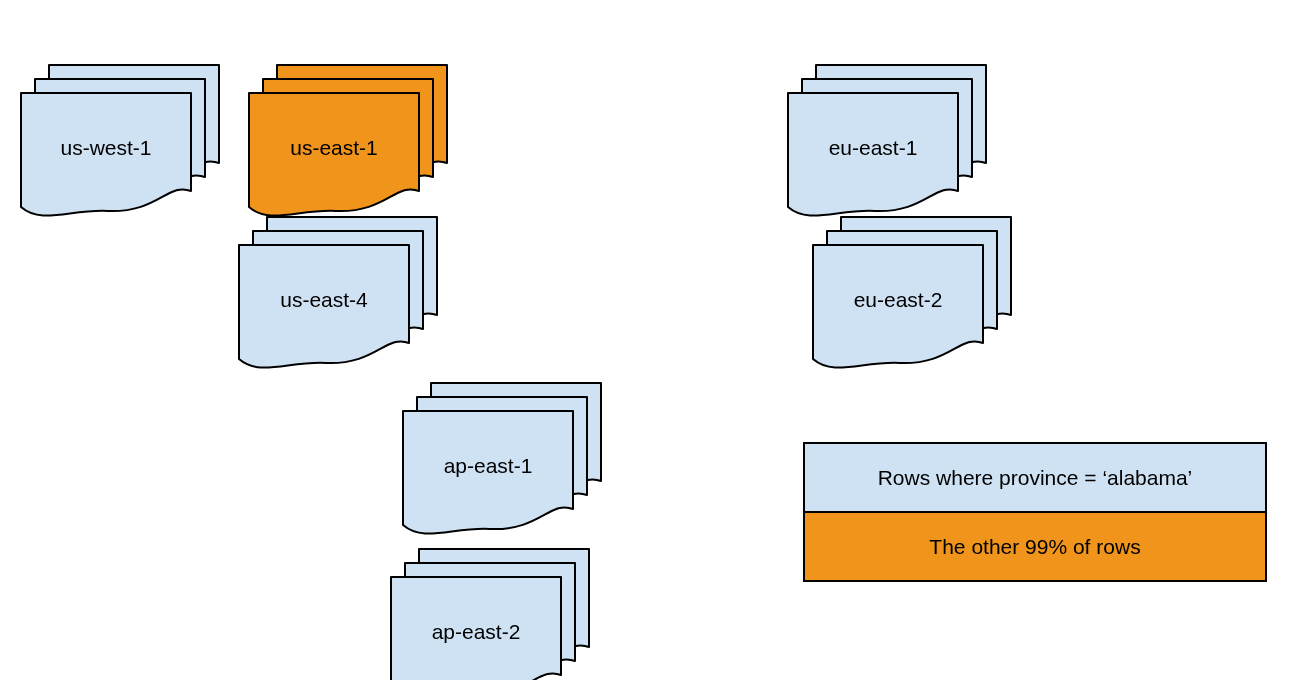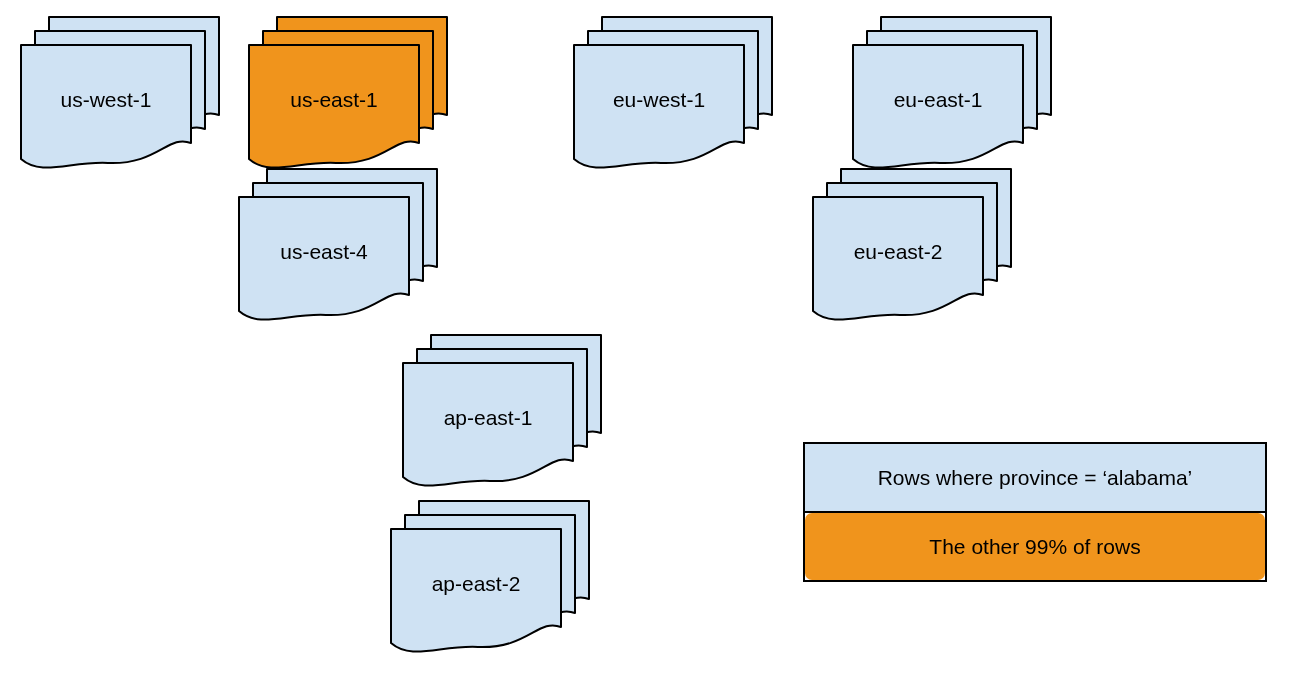--- a/index.html
+++ b/index.html
@@ -18,20 +18,21 @@
   .defs-holder {
     position: absolute;
     width: 0;
     height: 0;
     overflow: hidden;
   }
   .stack {
     position: absolute;
     width: 200px;
     height: 156px;
+    margin-top: 48px;
   }
   .doc-svg {
     position: absolute;
     left: 0;
     top: 0;
     overflow: visible;
   }
   .doc-svg use {
     fill: var(--region-fill, #cfe2f3);
     stroke: var(--stroke, #000000);
@@ -100,30 +101,22 @@
 
   <div class="stack highlight" style="left:248px;top:16px">
     <svg class="doc-svg" width="200" height="156" viewBox="0 0 200 156">
       <use href="#doc-shape" x="28" y="0"></use>
         <use href="#doc-shape" x="14" y="14"></use>
         <use href="#doc-shape" x="0" y="28"></use>
     </svg>
     <div class="label">us-east-1</div>
   </div>
 
-  <div class="stack" style="left:573px;top:16px">
-    <svg class="doc-svg" width="200" height="156" viewBox="0 0 200 156">
-      <use href="#doc-shape" x="28" y="0"></use>
-        <use href="#doc-shape" x="14" y="14"></use>
-        <use href="#doc-shape" x="0" y="28"></use>
-    </svg>
-    <div class="label">eu-west-1</div>
-  </div>
 
-  <div class="stack" style="left:852px;top:16px">
+  <div class="stack" style="left:787px;top:16px">
     <svg class="doc-svg" width="200" height="156" viewBox="0 0 200 156">
       <use href="#doc-shape" x="28" y="0"></use>
         <use href="#doc-shape" x="14" y="14"></use>
         <use href="#doc-shape" x="0" y="28"></use>
     </svg>
     <div class="label">eu-east-1</div>
   </div>
 
 
   <div class="stack" style="left:238px;top:168px">
@@ -160,18 +153,18 @@
         <use href="#doc-shape" x="14" y="14"></use>
         <use href="#doc-shape" x="0" y="28"></use>
     </svg>
     <div class="label">ap-east-2</div>
   </div>
 
   <div class="legend">
     <div class="legend-row" style="background: rgb(207, 226, 243);">
       <span>Rows where province = ‘alabama’</span>
     </div>
-    <div class="legend-row" style="background: rgb(240, 148, 28); border-radius: 7px;">
+    <div class="legend-row" style="background: rgb(240, 148, 28);">
       <span>The other 99% of rows</span>
     </div>
   </div>
 
 </div>
 
 </body></html>

